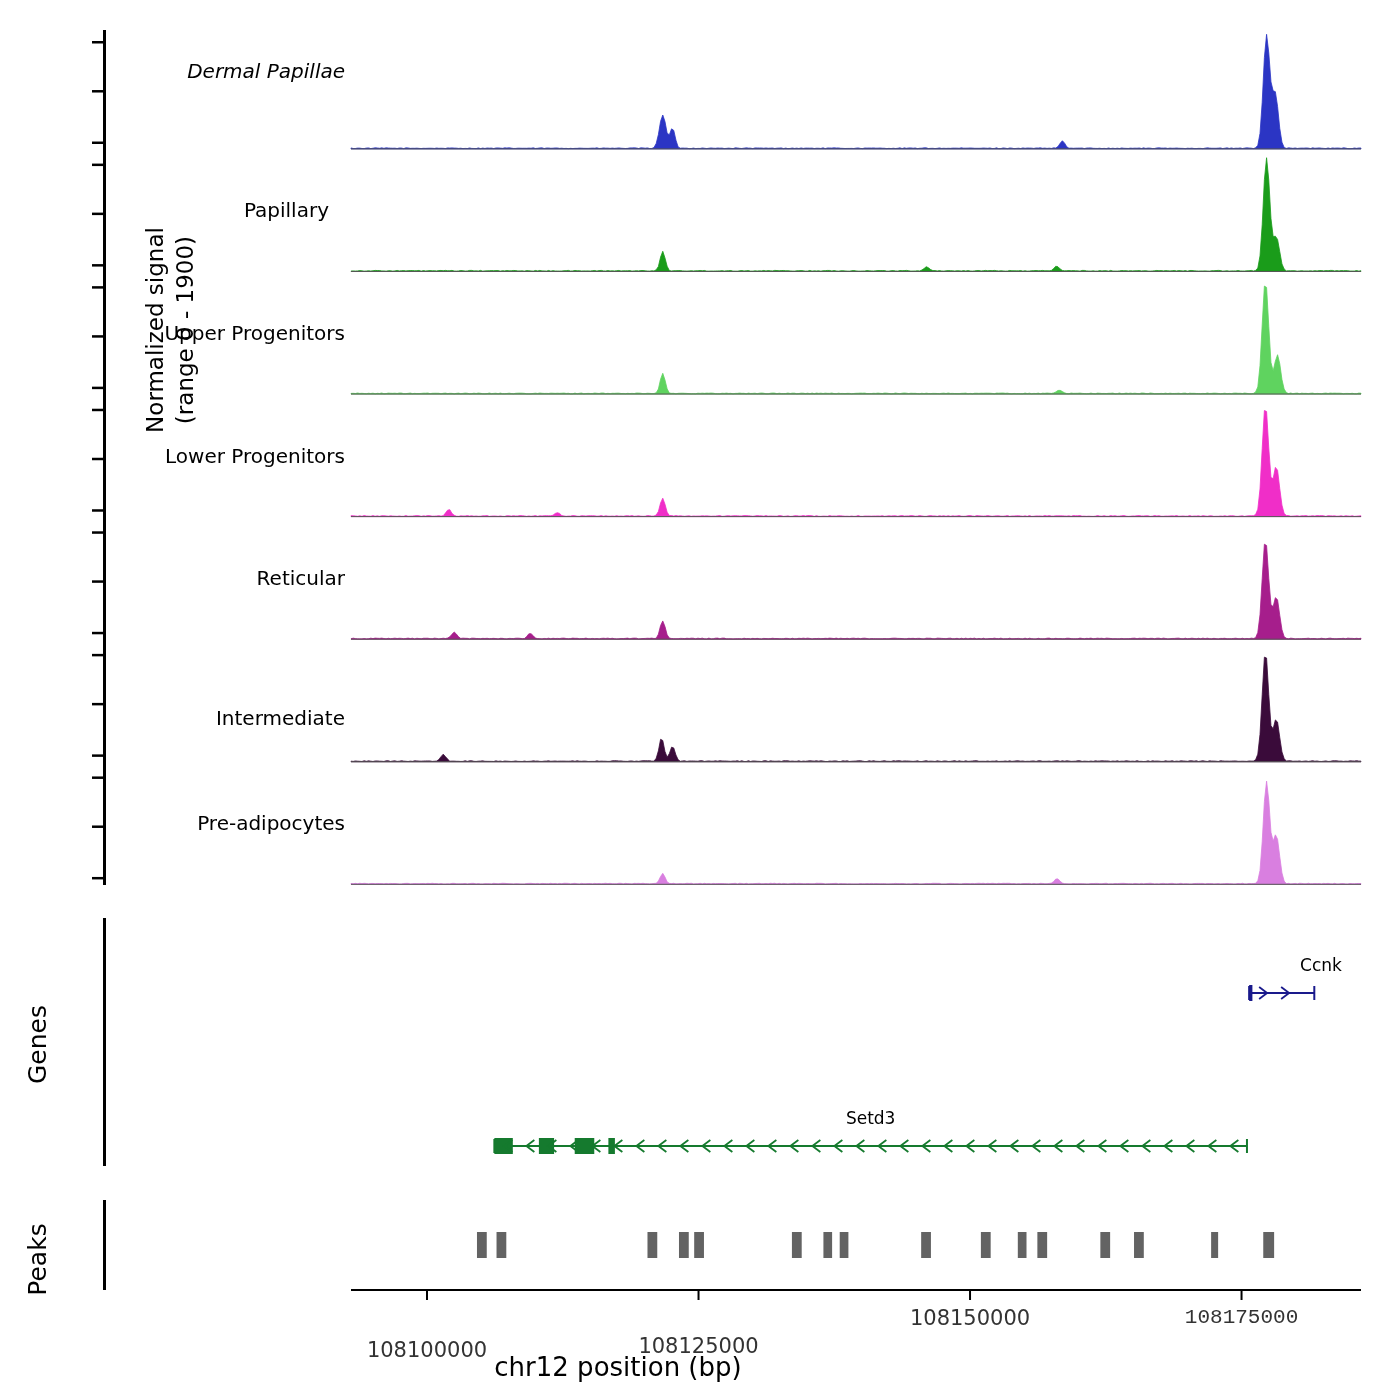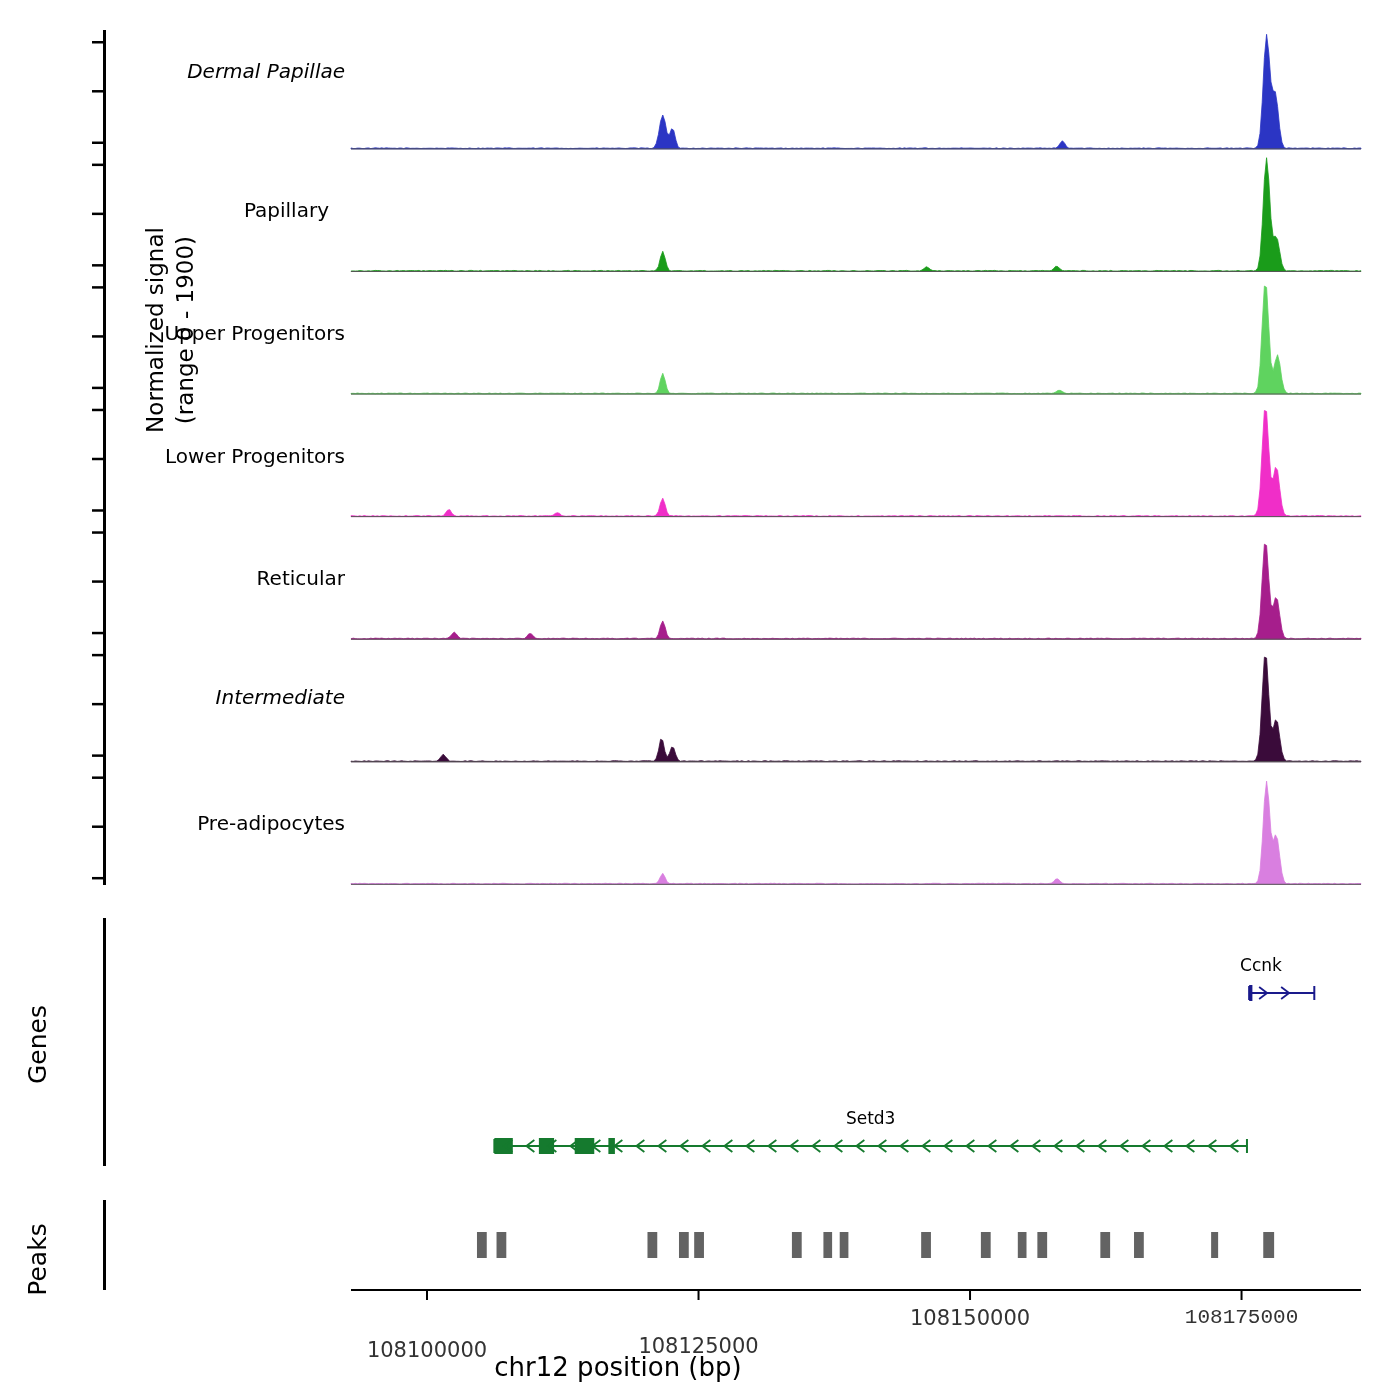--- a/index.html
+++ b/index.html
@@ -234,21 +234,21 @@
     </svg>
 
   <div class="xaxis-title">chr12 position (bp)</div>
 
   <div id="overlay-text"></div>
 <div class="track-name" style="left: 120px; width: 225px; top: 59px; font-style: italic;">Dermal Papillae</div>
     <div class="track-name" style="left: 104px; width: 225px; top: 198.406px;">Papillary</div>
     <div class="track-name" style="left: 120px; width: 225px; top: 320.977px;">Upper Progenitors</div>
     <div class="track-name" style="left: 120px; width: 225px; top: 443.549px;">Lower Progenitors</div>
     <div class="track-name" style="left: 120px; width: 225px; top: 566.12px;">Reticular</div>
-    <div class="track-name" style="left: 120px; width: 225px; top: 685px; font-style: italic;">Intermediate</div>
+    <div class="track-name" style="left: 120px; width: 225px; top: 706px;">Intermediate</div>
     <div class="track-name" style="left: 120px; width: 225px; top: 811.263px;">Pre-adipocytes</div>
-    <div class="gene-name" style="left: 1261px; top: 955px;">Ccnk</div>
+    <div class="gene-name" style="left: 1321px; top: 955px;">Ccnk</div>
     <div class="gene-name" style="left: 870.661px; top: 1108px;">Setd3</div>
     <div class="xtick-label" style="left: 427.022px; margin-top: 32px;">108100000</div>
     <div class="xtick-label" style="left: 698.527px; margin-top: 28px;">108125000</div>
     <div class="xtick-label" style="left: 970.032px;">108150000</div>
     <div class="xtick-label" style="left: 1241.54px; font-family: Liberation Mono, monospace;">108175000</div>
   </div>
 
 </body></html>

